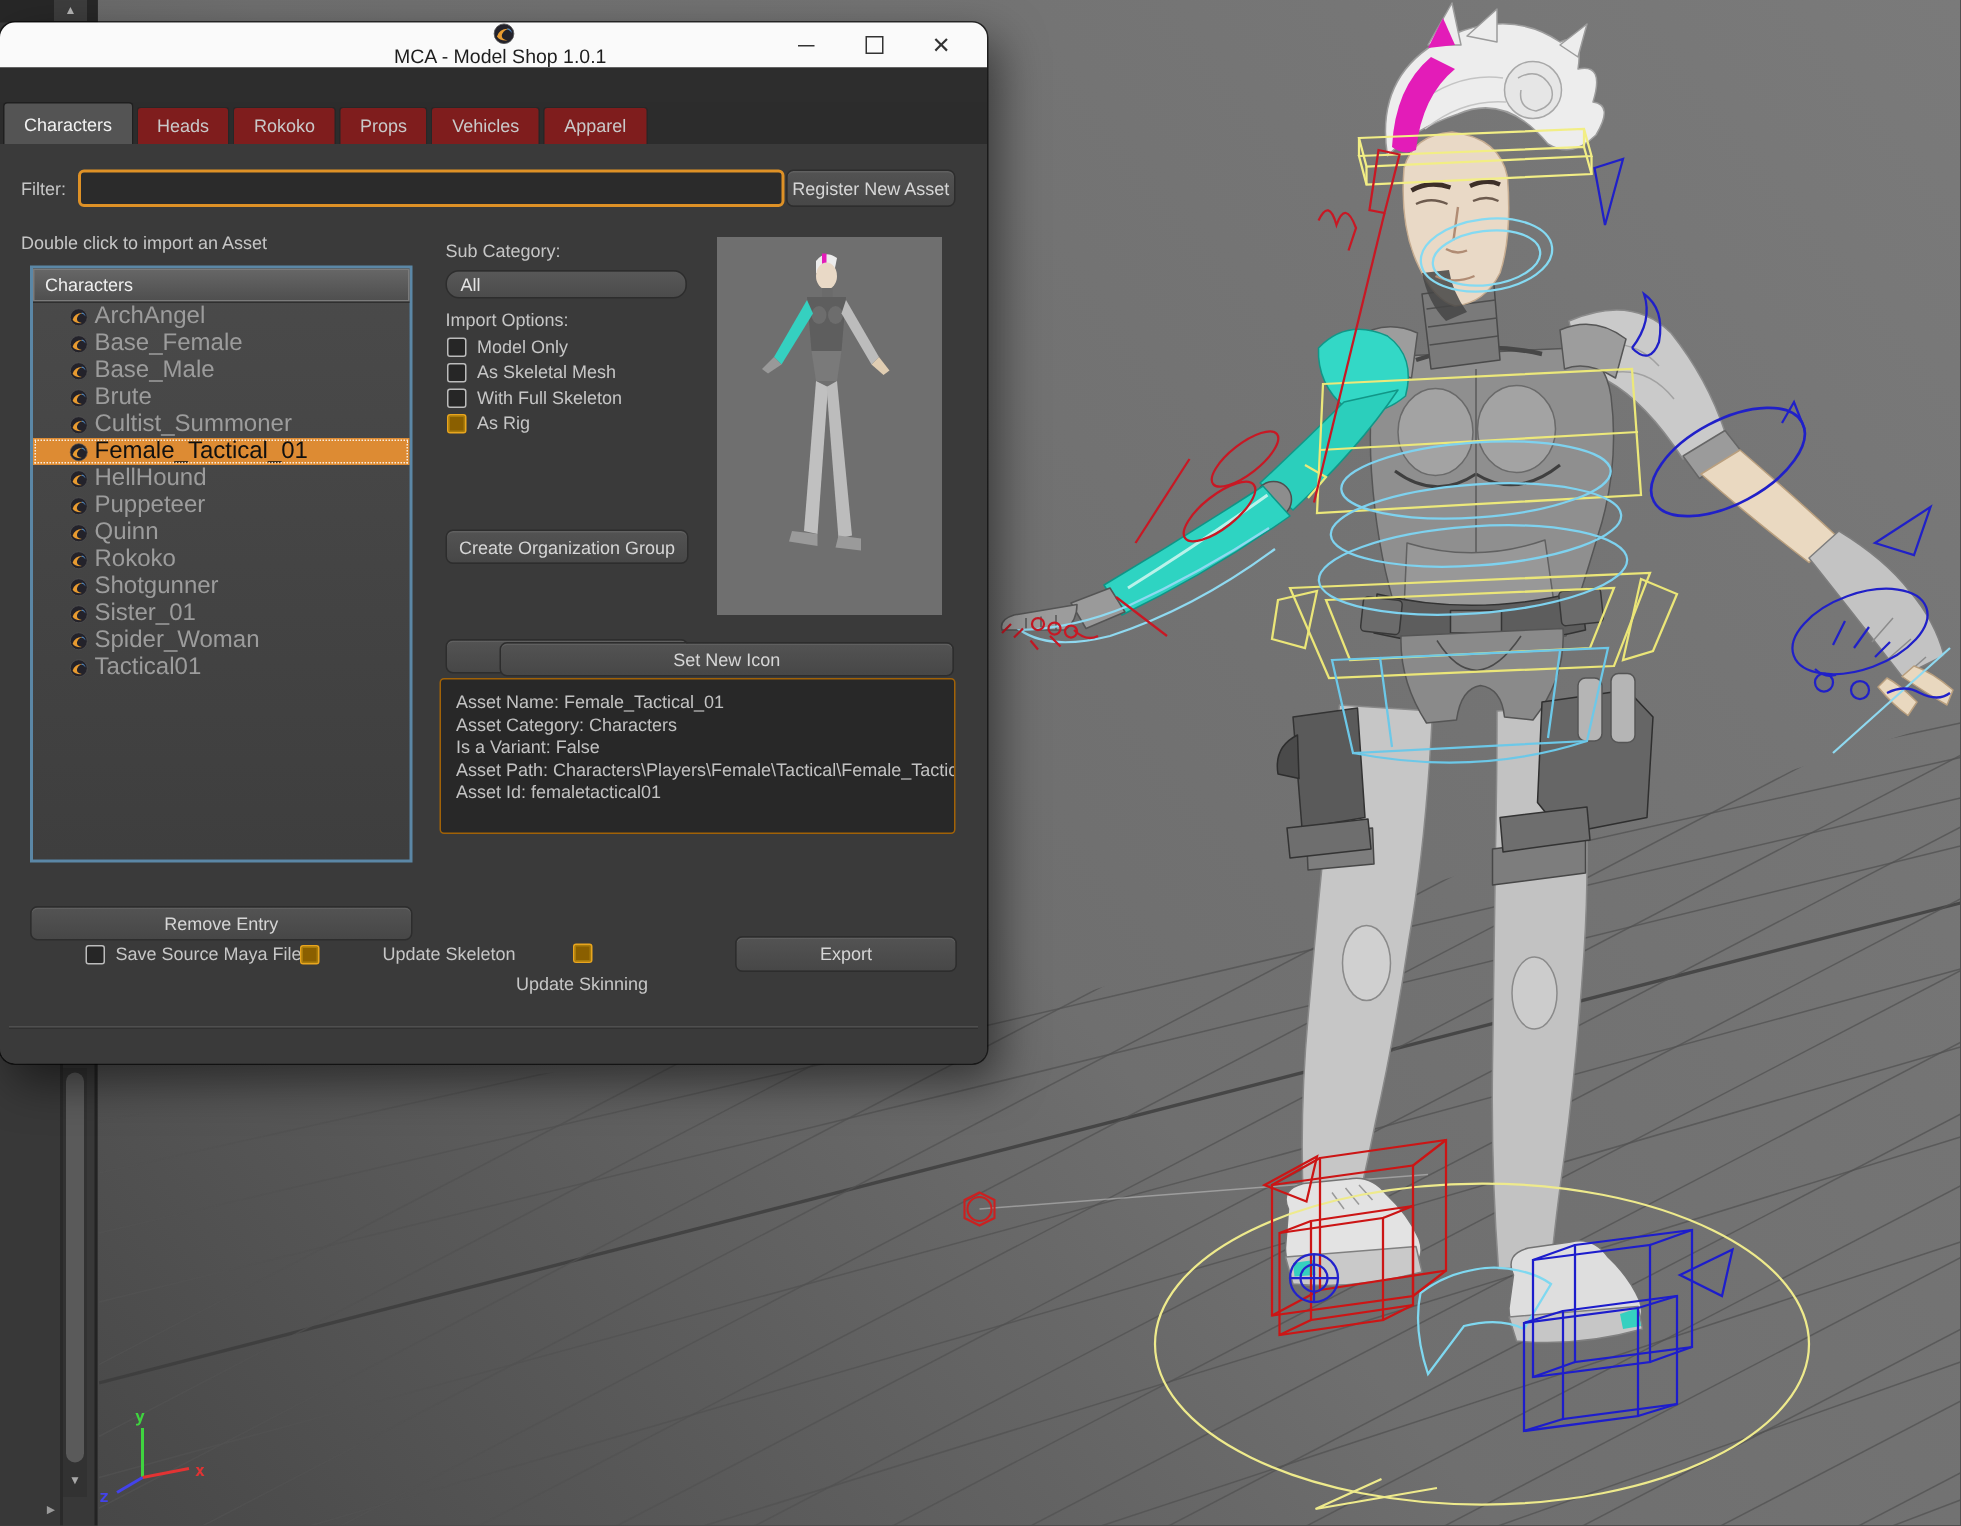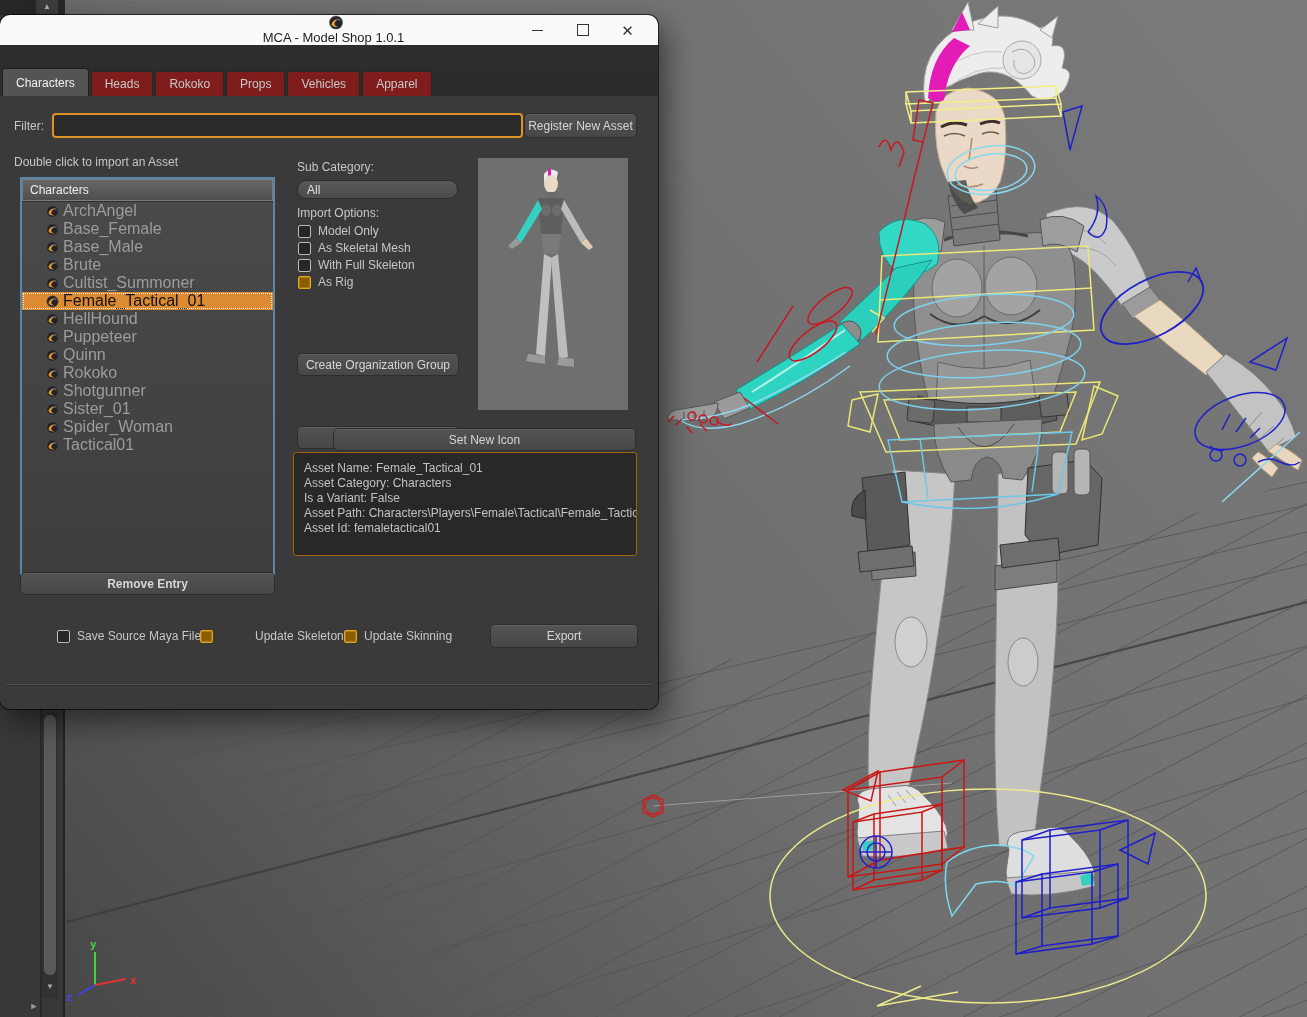--- a/index.html
+++ b/index.html
@@ -458,21 +458,21 @@
   </div>
           <div class="list-item">
     <svg class="mi">
               <use href="#mayaicon"></use>
             </svg>
     <span>Tactical01</span>
   </div>
         </div>
     </div>
 
-    <div class="btn" style="left:20px;top:476px;width:255px;height:23px;font-weight:bold;">Remove Entry</div>
+    <div class="btn" style="left:20px;top:508px;width:255px;height:23px;">Remove Entry</div>
 
     <span class="lbl" style="left:297px;top:64px;">Sub Category:</span>
     <div id="subcat-select">All</div>
 
     <span class="lbl" style="left:297px;top:110px;">Import Options:</span>
 
     <div class="optrow" style="left:298px;top:128px;">
       <span class="cb"></span>
       <span class="cblabel">Model Only</span>
     </div>
@@ -526,21 +526,21 @@
     </div>
 
     <div class="optrow" style="left:57px;top:533px;">
       <span class="cb"></span>
       <span class="cblabel">Save Source Maya File</span>
     </div>
     <div class="optrow" style="left:200px;top:533px;gap:42px;">
       <span class="cb checked"></span>
       <span class="cblabel">Update Skeleton</span>
     </div>
-    <div class="optrow" style="left:344px;top:533px;">
+    <div class="optrow" style="left:344px;top:533px;flex-direction:column;">
       <span class="cb checked"></span>
       <span class="cblabel">Update Skinning</span>
     </div>
     <div class="btn" style="left:490px;top:528px;width:148px;height:24px;">Export</div>
 
     <div class="sep"></div>
   </div>
 </div>
 
 </body></html>

